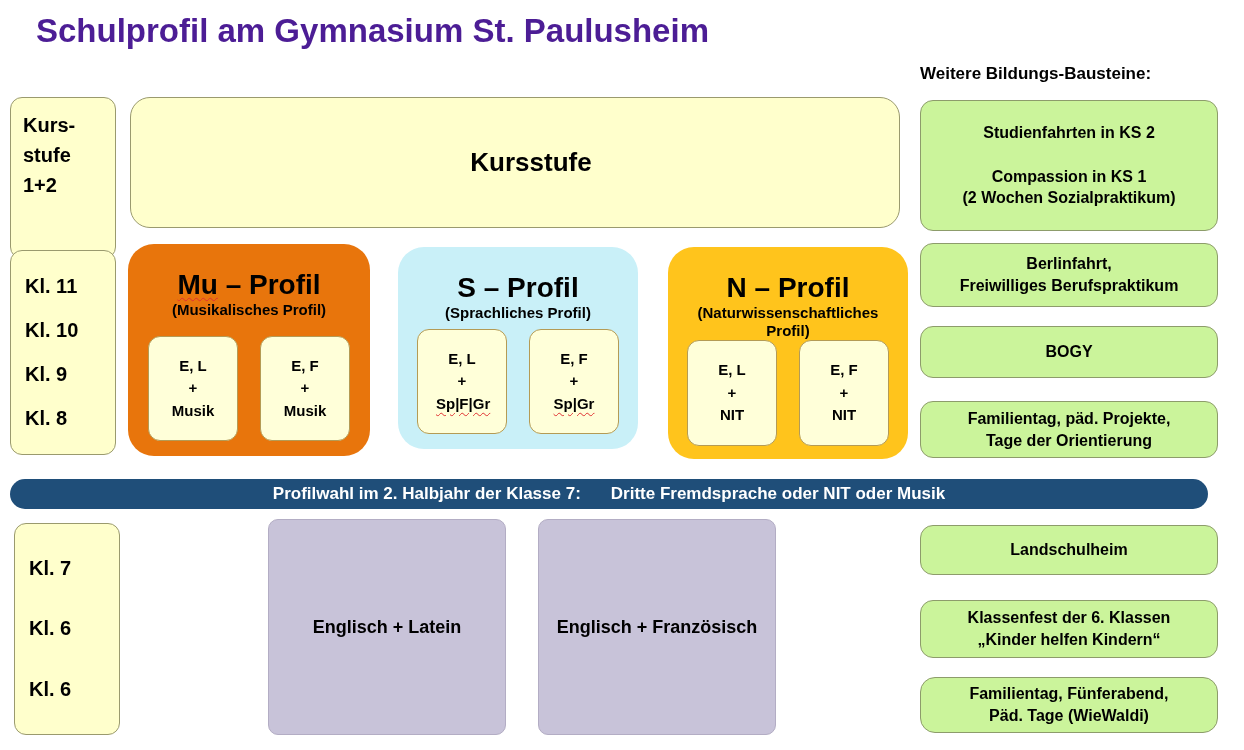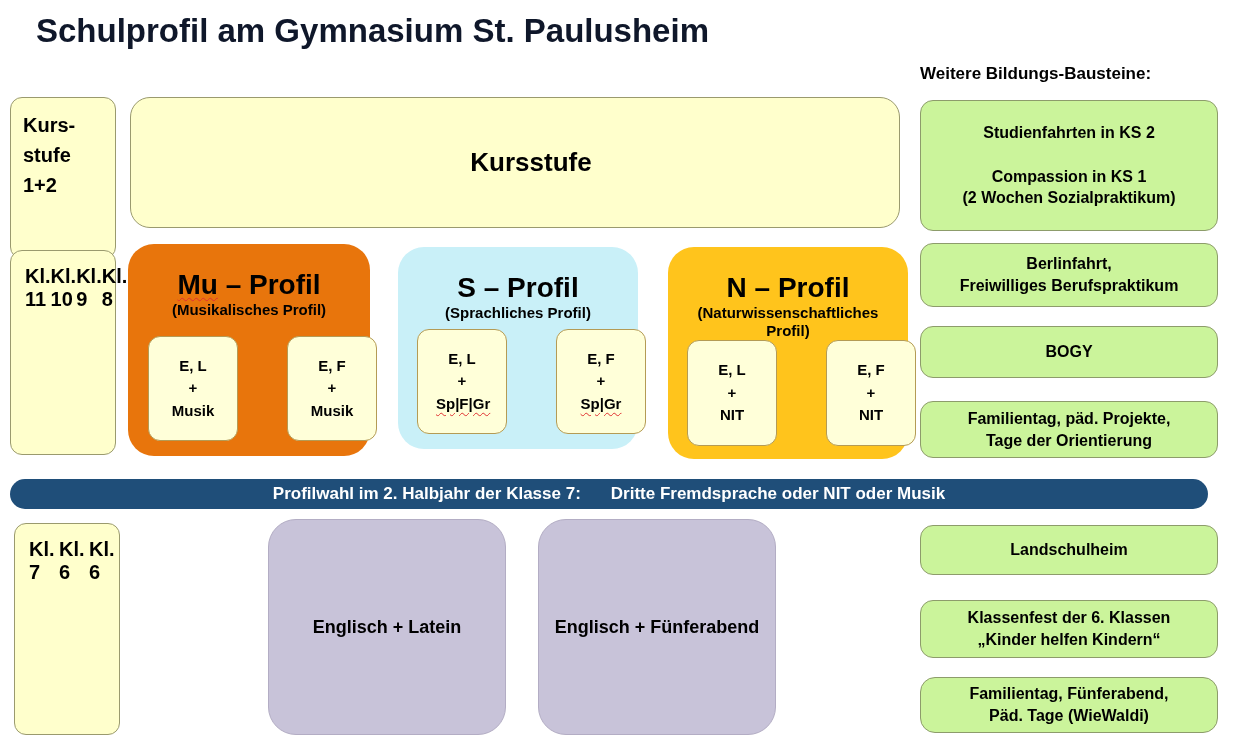--- a/index.html
+++ b/index.html
@@ -5,58 +5,58 @@
   * { margin: 0; padding: 0; box-sizing: border-box; }
   html, body { background: #ffffff; }
   body { font-family: "Liberation Sans", sans-serif; }
   .canvas {
     position: relative; width: 1244px; height: 750px;
     background: #ffffff; overflow: hidden;
     font-weight: bold; color: #000;
   }
   .abs { position: absolute; }
 
-  .title { left: 36px; top: 12px; font-size: 33px; color: #0f172a; white-space: nowrap; }
+  .title { left: 36px; top: 12px; font-size: 33px; color: #4c1d95; white-space: nowrap; }
   .sidebar-header { left: 920px; top: 64px; width: 298px; text-align: left; font-size: 17px; }
 
   .yellow { background: #FFFFCC; border: 1px solid #9a9a6e; }
   .green  { background: #CBF49B; border: 1px solid #8d9c6b; border-radius: 13px;
             width: 298px; display: flex; flex-direction: column; justify-content: center;
             align-items: center; text-align: right; font-size: 16px; line-height: 1.35; padding: 4px 8px; }
 
   .kurs-side { left: 10px; top: 97px; width: 106px; height: 162px; border-radius: 12px;
                padding: 12px 0 0 12px; font-size: 20px; line-height: 1.5; }
   .kursstufe-main { left: 130px; top: 97px; width: 770px; height: 131px; border-radius: 20px;
                     display: flex; align-items: center; justify-content: center; font-size: 26px; padding-left: 32px; }
   .sb-top { left: 920px; top: 100px; height: 131px; }
 
-  .grades { display: flex; flex-direction: row; justify-content: space-around;
+  .grades { display: flex; flex-direction: column; justify-content: space-around;
             padding: 14px 0 14px 14px; font-size: 20px; border-radius: 12px; }
   .upper-grades { left: 10px; top: 250px; width: 106px; height: 205px; }
   .lower-grades { left: 14px; top: 523px; width: 106px; height: 212px; }
 
   .profile { border-radius: 26px; display: flex; flex-direction: column; align-items: center; text-align: center; }
   .profile-mu { left: 128px; top: 244px; width: 242px; height: 212px; background: #E8750C; }
   .profile-s  { left: 398px; top: 247px; width: 240px; height: 202px; background: #C9F0F8; }
   .profile-n  { left: 668px; top: 247px; width: 240px; height: 212px; background: #FFC41C; }
   .profile-title { font-size: 28px; margin-top: 25px; line-height: 1.15; }
   .profile-subtitle { font-size: 15px; line-height: 1.2; padding: 0 12px; }
   .options { display: flex; gap: 22px; margin-top: auto; margin-bottom: 15px; }
   .option { width: 90px; min-height: 98px; background: #FFFFD9; border: 1px solid #b49b55;
             border-radius: 12px; display: flex; flex-direction: column; justify-content: center;
-            font-size: 15px; line-height: 1.5; padding: 18px; margin-left: 27px; }
+            font-size: 15px; line-height: 1.5; padding: 18px; }
 
   .squiggle { text-decoration-line: underline; text-decoration-style: wavy;
               text-decoration-color: #e03131; text-decoration-thickness: 1px; text-underline-offset: 3px; }
 
   .banner { left: 10px; top: 479px; width: 1198px; height: 30px; background: #1F4E79;
             border-radius: 16px; color: #ffffff; display: flex; align-items: center;
             justify-content: center; gap: 30px; font-size: 17px; white-space: nowrap; }
 
-  .track { background: #C8C3D9; border: 1px solid #b3adc4; border-radius: 28px;
+  .track { background: #C8C3D9; border: 1px solid #b3adc4; border-radius: 10px;
            display: flex; align-items: center; justify-content: center; font-size: 18px; text-align: center; }
   .track-1 { left: 268px; top: 519px; width: 238px; height: 216px; }
   .track-2 { left: 538px; top: 519px; width: 238px; height: 216px; }
 
   .sb-berlin { left: 920px; top: 243px; height: 64px; }
   .sb-bogy { left: 920px; top: 326px; height: 52px; }
   .sb-fam1 { left: 920px; top: 401px; height: 57px; }
   .sb-land { left: 920px; top: 525px; height: 50px; }
   .sb-klassenfest { left: 920px; top: 600px; height: 58px; }
   .sb-fam2 { left: 920px; top: 677px; height: 56px; border-radius: 15px; }
@@ -171,21 +171,21 @@
   <div class="abs yellow grades lower-grades">
       <div>Kl. 7</div>
       <div>Kl. 6</div>
       <div>Kl. 6</div>
     </div>
 
   <div class="abs track track-1">
     <span>Englisch + Latein</span>
   </div>
   <div class="abs track track-2">
-    <span>Englisch + Fünferabend</span>
+    <span>Englisch + Französisch</span>
   </div>
 
   <div class="abs green sb-land">
       <div>Landschulheim</div>
     </div>
   <div class="abs green sb-klassenfest">
       <div>Klassenfest der 6. Klassen</div>
       <div>„Kinder helfen Kindern“</div>
     </div>
   <div class="abs green sb-fam2">

